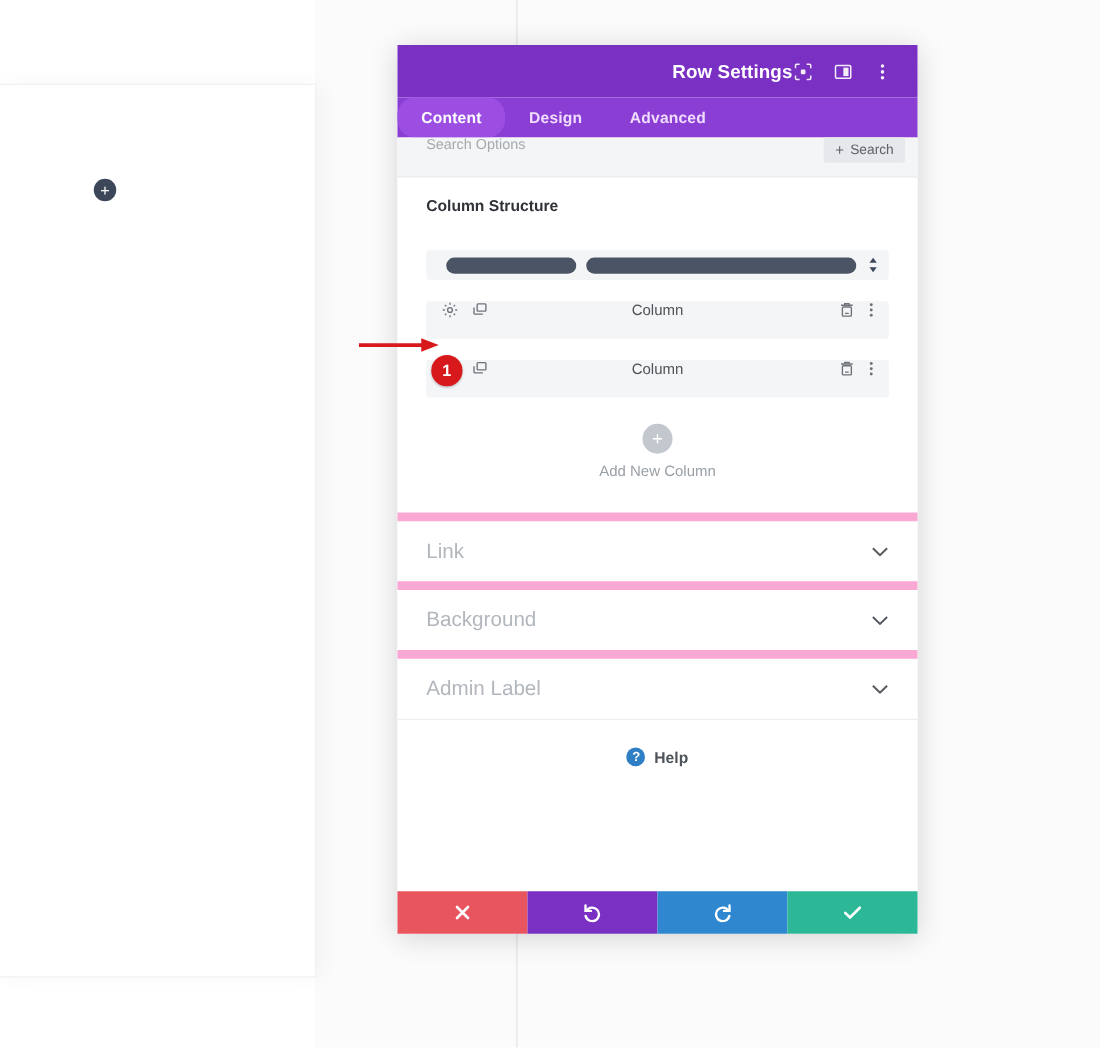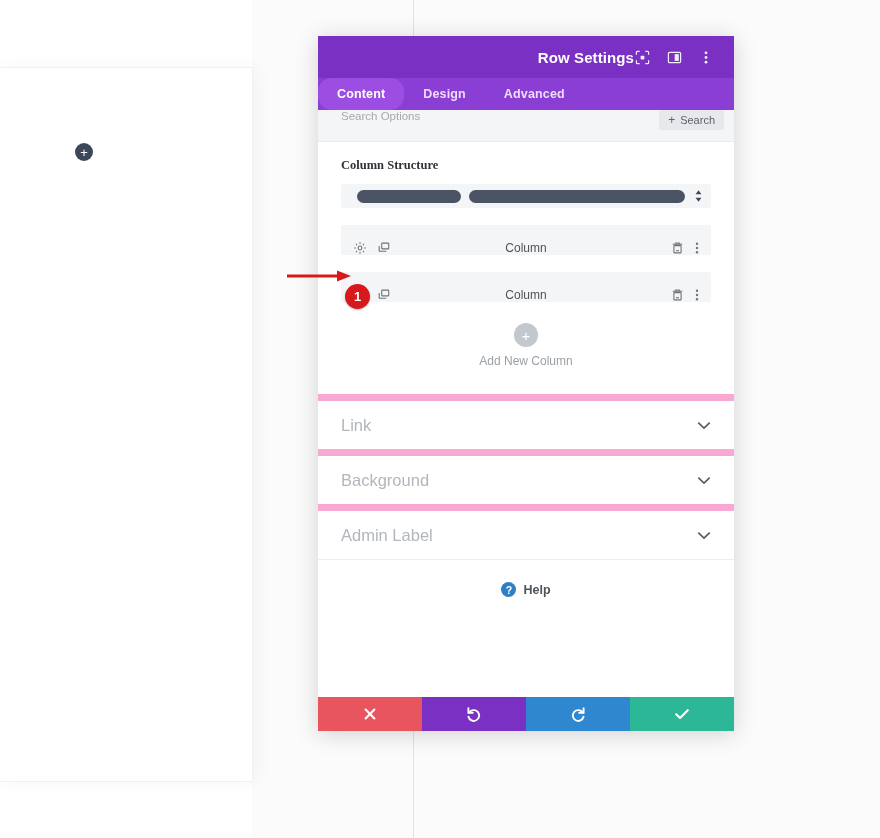--- a/index.html
+++ b/index.html
@@ -79,41 +79,41 @@
     font-family:"Liberation Sans", sans-serif;
     font-size:11px; padding:4px 9px; cursor:pointer;
     display:flex; align-items:center; gap:5px;
   }
   .filter-plus { font-size:12px; line-height:1; }
 
   .body-scroll { background:#fff; }
 
   .section-pad { padding:16px 23px 4px 23px; }
   .field-label {
-    font-size:12.5px; color:#2f3338; font-weight:bold; margin-bottom:11px;font-family:Liberation Serif, serif;
+    font-size:12.5px; color:#2f3338; font-weight:bold; margin-bottom:28px;
   }
 
   
   .structure-select {
     height:24px; background:#f4f5f7; border-radius:3px;
     display:flex; align-items:center; padding:0 8px 0 16px; gap:8px;
     cursor:pointer; position:relative;
   }
   .struct-bar { height:13px; border-radius:7px; background:#4a5464; }
   .struct-stepper {
     margin-left:auto; width:10px; color:#3c4859;
     display:flex; flex-direction:column; align-items:center;
     line-height:5px; font-size:8px;
   }
 
   
   .col-list { margin-top:14px; }
   .col-row {
     height:30px; background:#f4f5f7; border-radius:2px;
-    display:flex; align-items:flex-end; padding:0 12px;
+    display:flex; align-items:flex-start; padding:0 12px;
     margin-bottom:9px; position:relative;margin-top:17px;
   }
   .col-row .left-ic { display:flex; align-items:center; gap:10px; }
   .col-row .right-ic { display:flex; align-items:center; gap:11px; margin-left:auto; }
   .col-name {
     position:absolute; left:0; right:0; text-align:center;
     font-size:12px; color:#4e5459; pointer-events:none;
   }
   .ic { color:#6d7379; cursor:pointer; display:flex; align-items:center; }
   .ic svg { display:block; }

